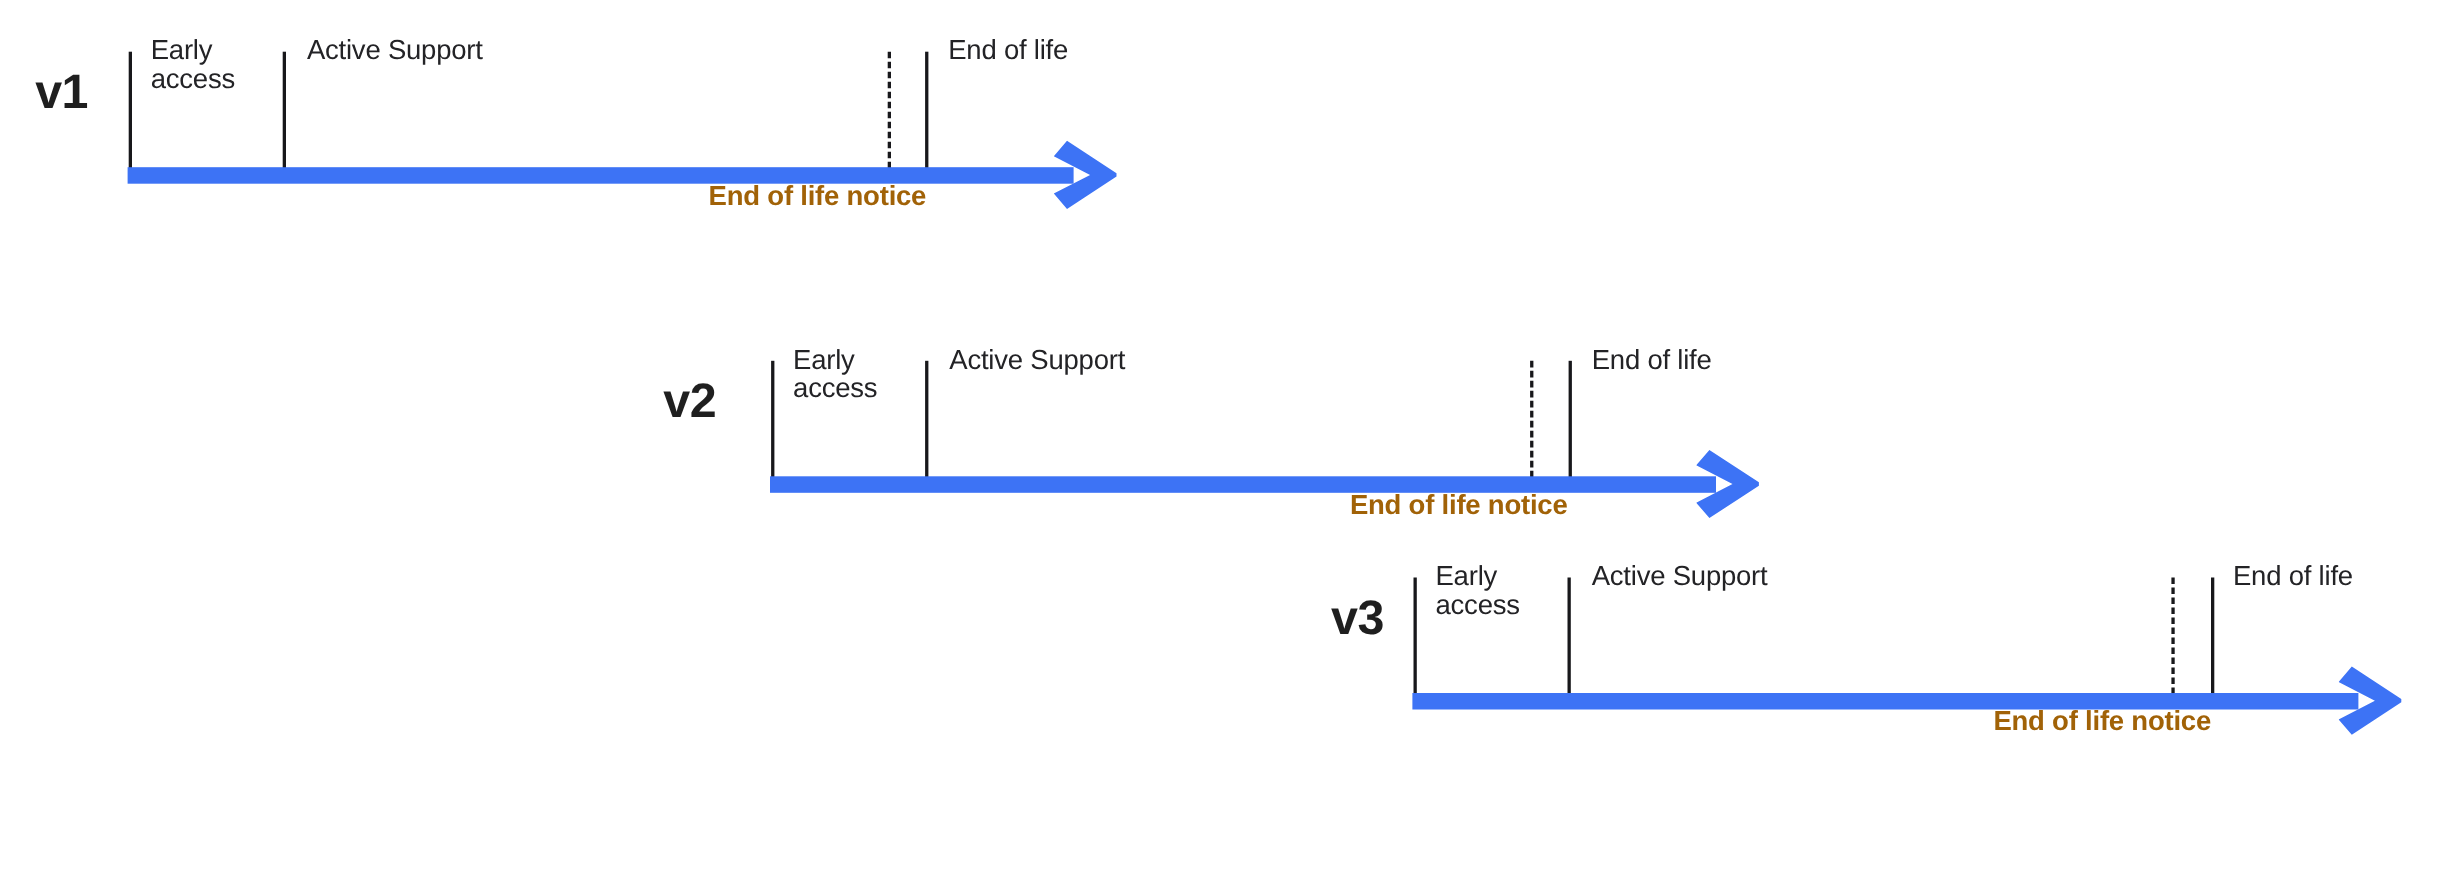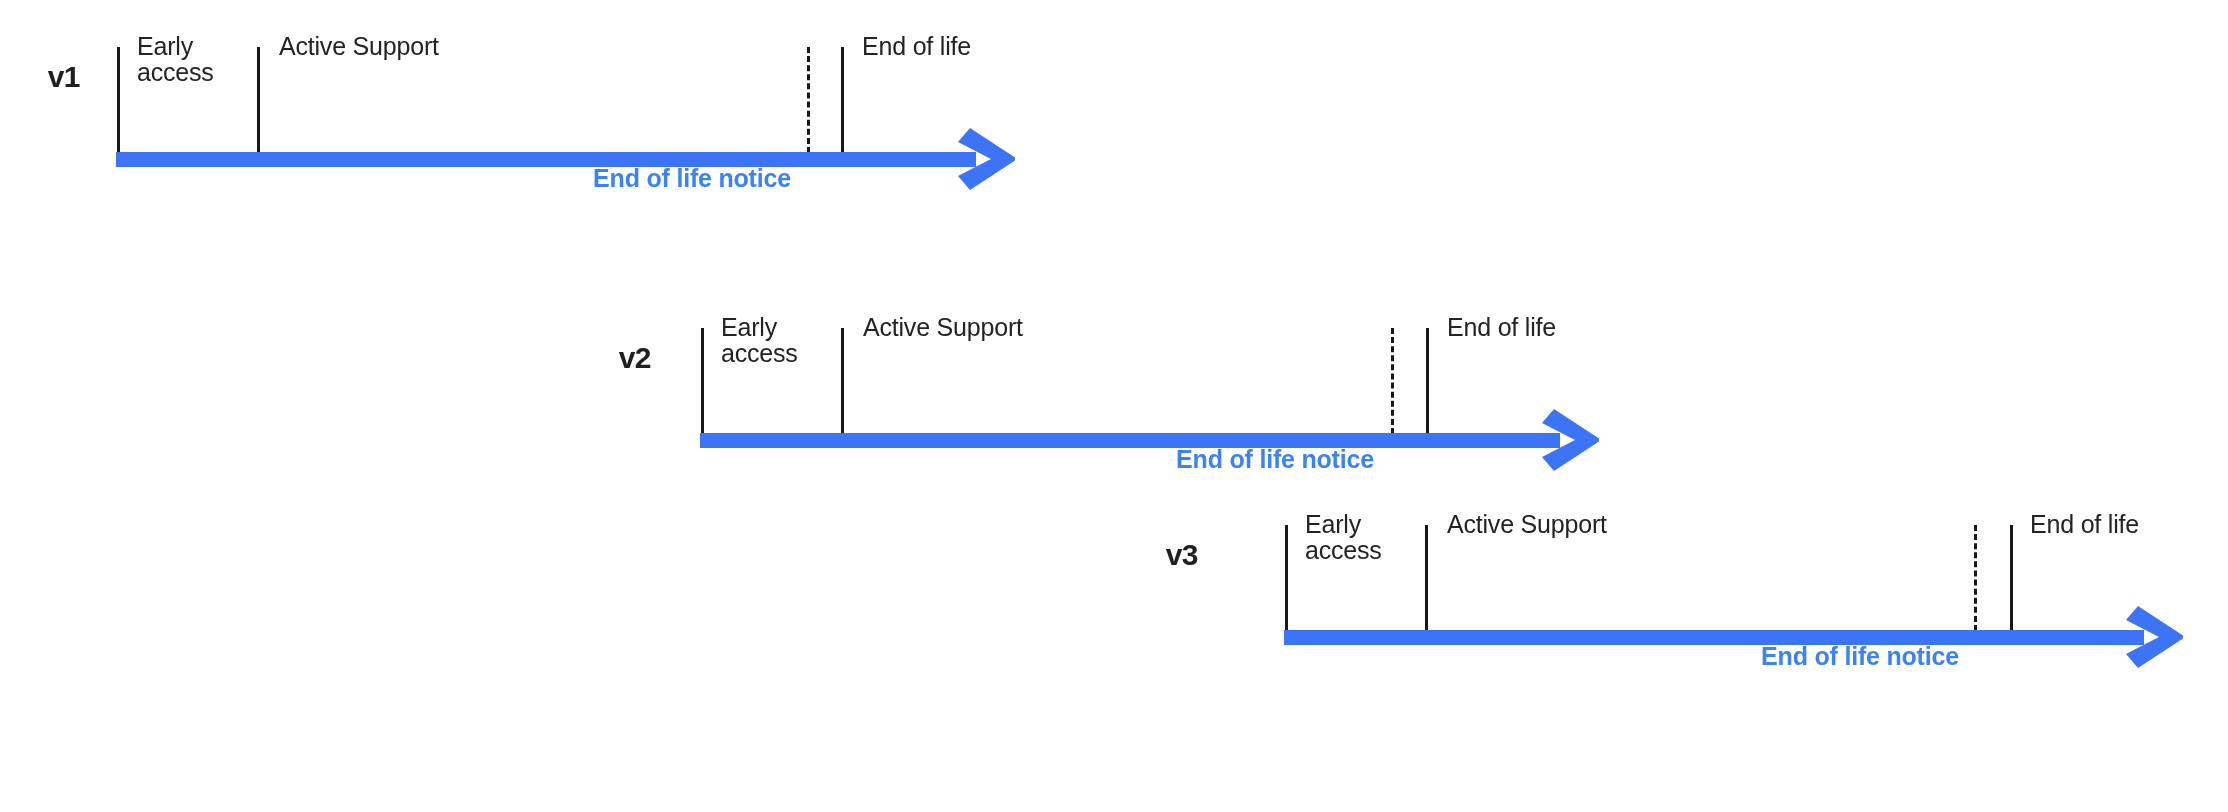--- a/index.html
+++ b/index.html
@@ -25,21 +25,21 @@
 
   
   .timeline-row {
     position: absolute;
     left: 0;
     top: 0;
   }
 
   .version-label {
     position: absolute;
-    font-size: 30px;
+    font-size: 44px;
     font-weight: 700;
     color: #1f1f1f;
     letter-spacing: -0.5px;
     line-height: 1;
     white-space: nowrap;
     text-align: right;
   }
 
   .tick {
     position: absolute;
@@ -71,24 +71,24 @@
   }
 
   .bar-head {
     position: absolute;
   }
 
   .notice-label {
     position: absolute;
     font-size: 25px;
     font-weight: 700;
-    color: #3b82f6;
+    color: #a16207;
     letter-spacing: -0.2px;
     white-space: nowrap;
-    text-align: center;
+    text-align: right;
   }
 </style>
 </head>
 <body>
 
 <div class="canvas">
 
   <div class="timeline-row">
 
     <div class="version-label" style="left:10px; top:62px; width:70px;">v1</div>
@@ -132,21 +132,21 @@
       <svg width="60" height="66" viewBox="0 0 60 66" xmlns="http://www.w3.org/2000/svg">
         <path d="M12 2 L57 31.5 L57 34.5 L12 64 L0 50 L33 33 L0 16 Z" fill="#3d73f5"></path>
       </svg>
     </div>
 
     <div class="notice-label" style="left:1125px; top:445px; width:300px;">End of life notice</div>
   </div>
 
   <div class="timeline-row">
 
-    <div class="version-label" style="left:1120px; top:540px; width:78px;">v3</div>
+    <div class="version-label" style="left:1180px; top:540px; width:78px;">v3</div>
 
     <div class="tick" style="left:1285px; top:525px; height:106px;"></div>
     <div class="tick" style="left:1425px; top:525px; height:106px;"></div>
     <div class="tick-dashed" style="left:1974px; top:525px; height:106px;"></div>
     <div class="tick" style="left:2010px; top:525px; height:106px;"></div>
 
     <div class="phase-label" style="left:1305px; top:511px; width:112px;">Early
 access</div>
     <div class="phase-label" style="left:1447px; top:511px; width:520px;">Active Support</div>
     <div class="phase-label" style="left:2030px; top:511px; width:300px;">End of life</div>

